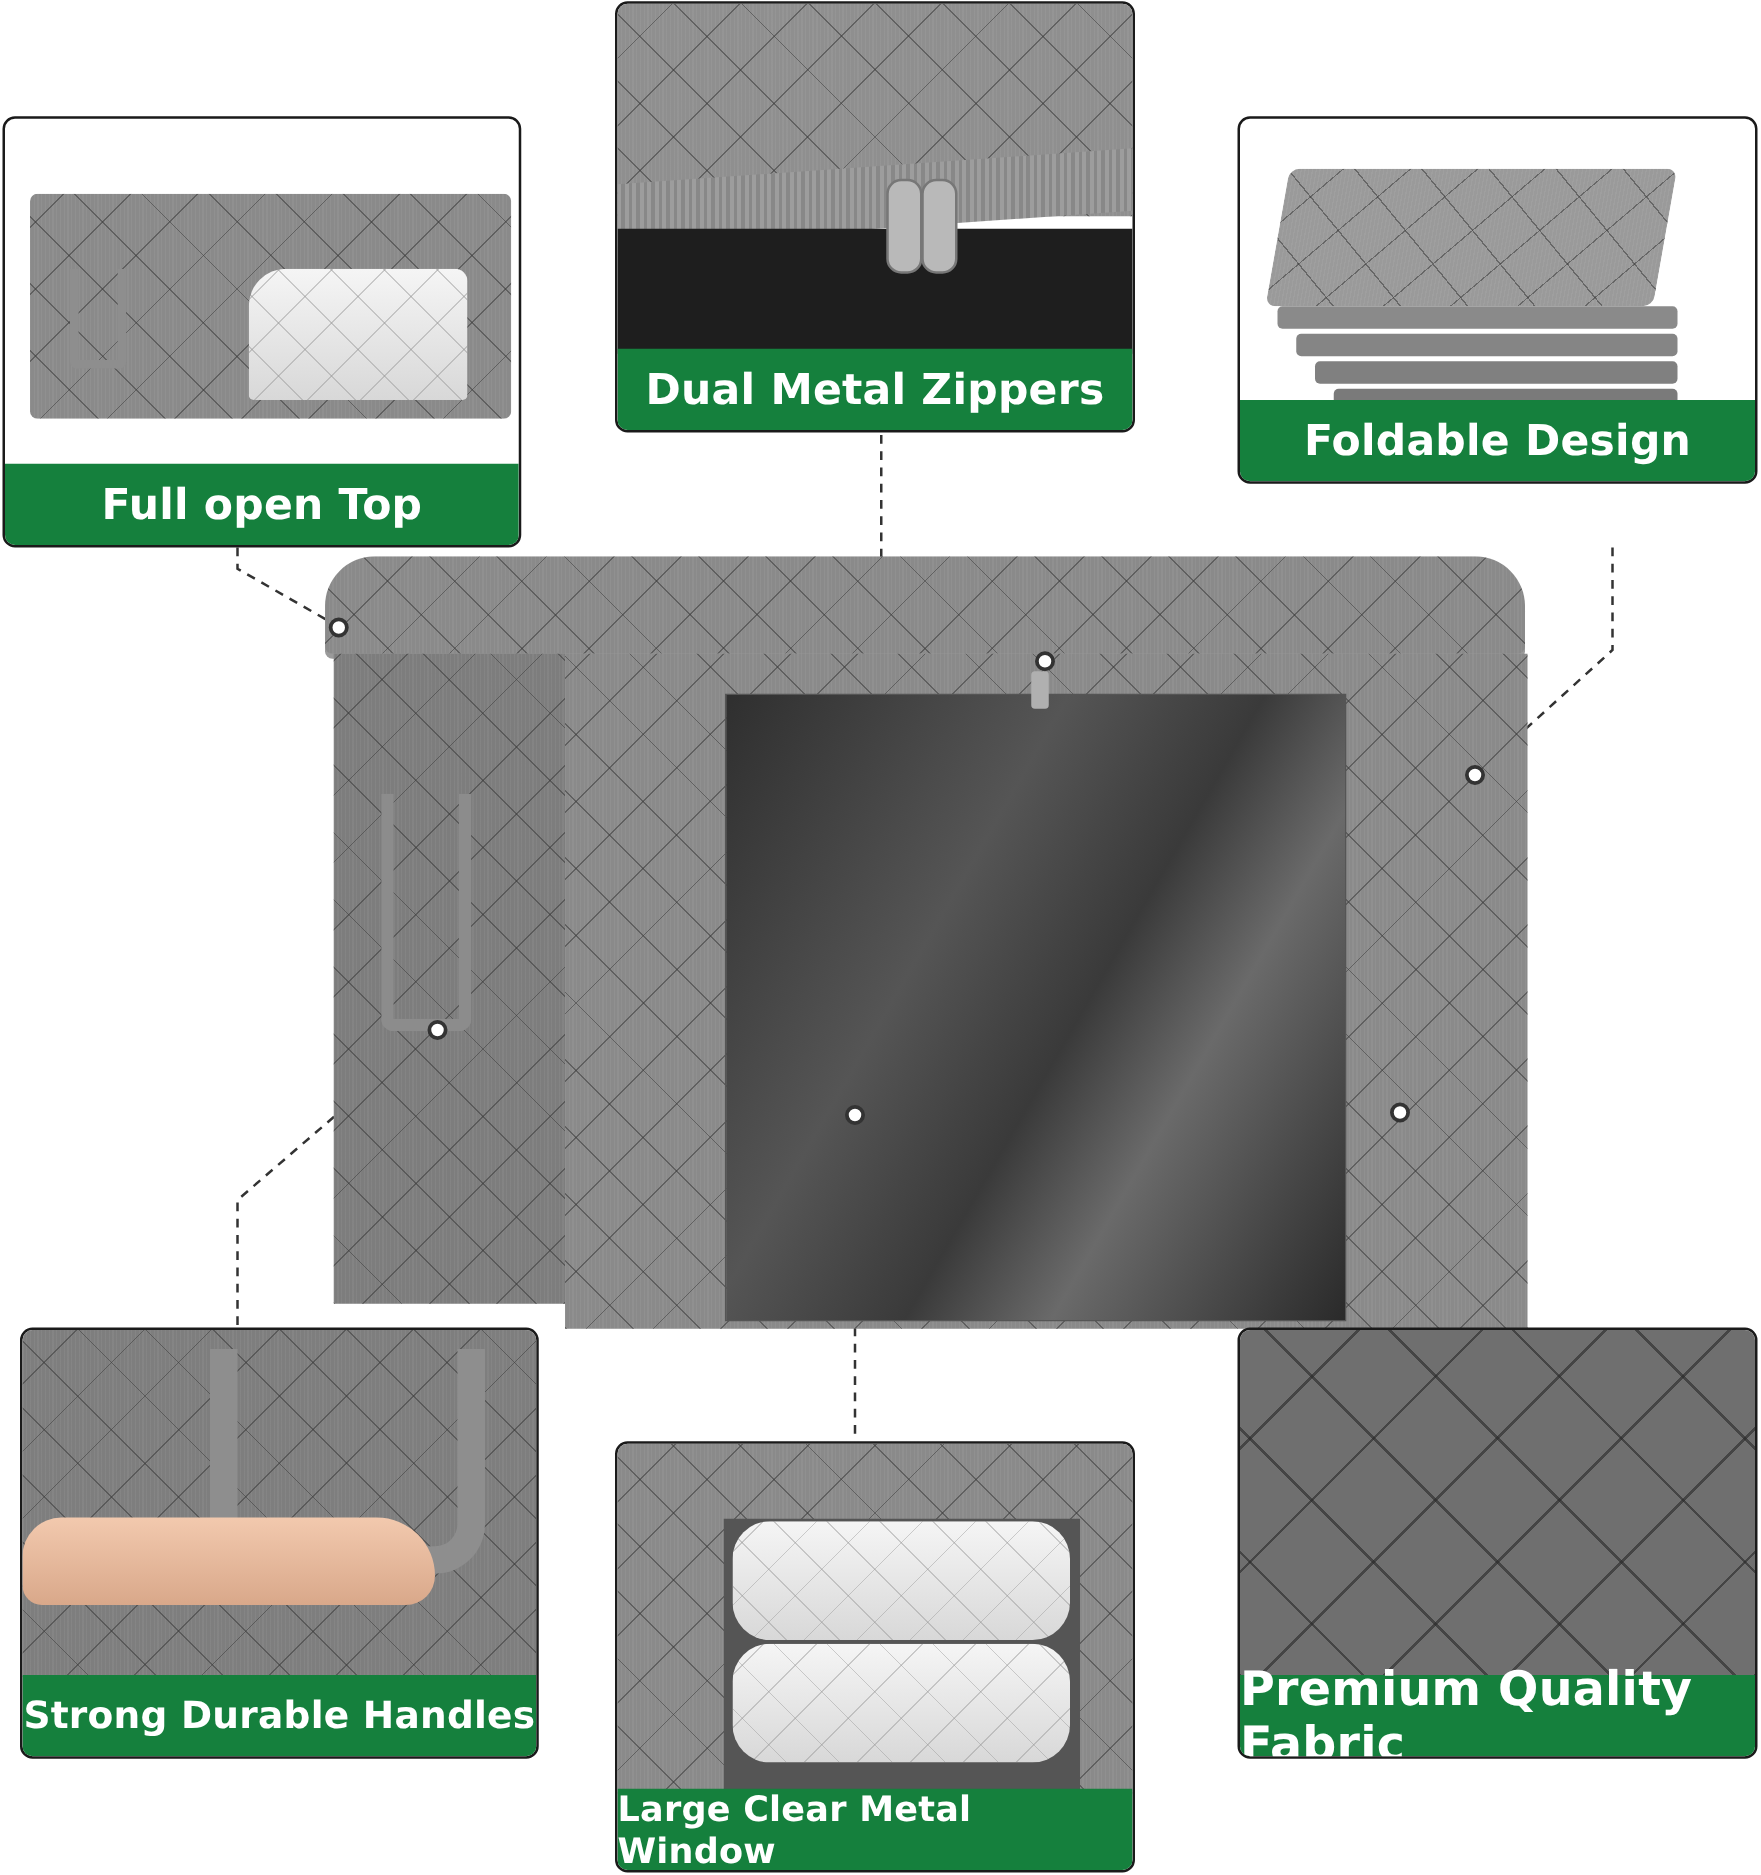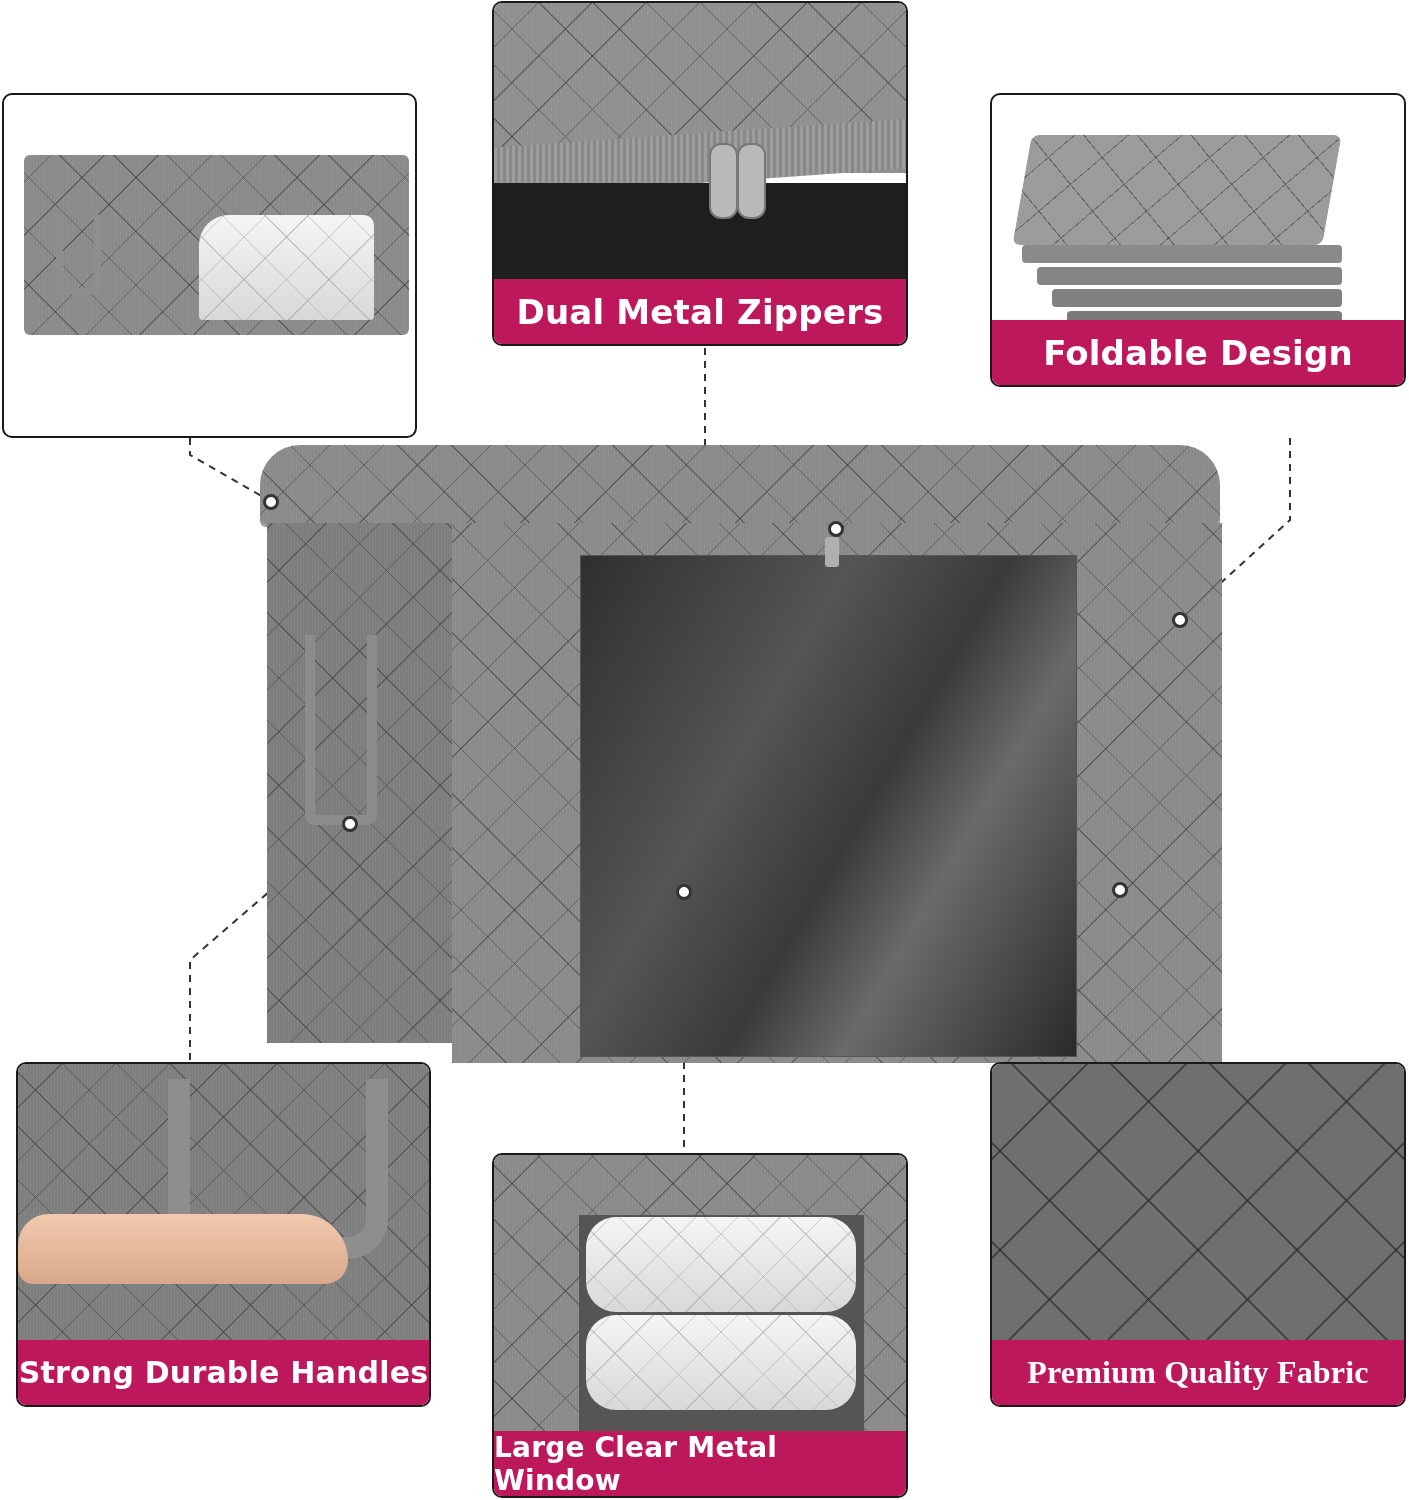--- a/index.html
+++ b/index.html
@@ -1,19 +1,19 @@
 <!DOCTYPE html>
 <html><head>
 <meta charset="utf-8">
 <style>
   html,body{margin:0;padding:0;background:#ffffff;}
   body{width:1409px;height:1500px;position:relative;overflow:hidden;font-family:"DejaVu Sans",sans-serif;}
   .panel{position:absolute;border:2px solid #1a1a1a;border-radius:10px;overflow:hidden;background:#ffffff;box-sizing:border-box;}
   .panel .art{position:absolute;left:0;top:0;right:0;}
-  .panel .caption{position:absolute;left:0;right:0;bottom:0;background:#be185d;color:#ffffff;font-weight:bold;display:flex;align-items:center;justify-content:center;letter-spacing:0.2px;}
+  .panel .caption{position:absolute;left:0;right:0;bottom:0;background:#15803d;color:#ffffff;font-weight:bold;display:flex;align-items:center;justify-content:center;letter-spacing:0.2px;}
   .fabric{background-color:#8a8a8a;
     background-image:
       repeating-linear-gradient(45deg, rgba(60,60,60,0.55) 0 1px, transparent 1px 38px),
       repeating-linear-gradient(-45deg, rgba(60,60,60,0.55) 0 1px, transparent 1px 38px),
       repeating-linear-gradient(90deg, rgba(255,255,255,0.05) 0 1px, transparent 1px 3px);}
   .fabric-dark{background-color:#6f6f6f;
     background-image:
       repeating-linear-gradient(45deg, rgba(40,40,40,0.6) 0 2px, transparent 2px 70px),
       repeating-linear-gradient(-45deg, rgba(40,40,40,0.6) 0 2px, transparent 2px 70px);}
   .pillow{background:linear-gradient(180deg,#f4f4f4,#dcdcdc);
@@ -53,20 +53,23 @@
 <div class="dot" style="left:342px;top:816px;"></div>
 <div class="dot" style="left:676px;top:884px;"></div>
 <div class="dot" style="left:1112px;top:882px;"></div>
 
 <div class="panel" style="left:2px;top:93px;width:415px;height:345px;">
   <div class="art" style="height:278px;">
     <div class="fabric" style="position:absolute;left:20px;top:60px;width:385px;height:180px;border-radius:6px;"></div>
     <div class="pillow" style="position:absolute;left:195px;top:120px;width:175px;height:105px;border-radius:30px 10px 4px 4px;"></div>
     <div style="position:absolute;left:52px;top:120px;width:45px;height:80px;border:7px solid #8e8e8e;border-top:none;border-radius:0 0 6px 6px;box-sizing:border-box;"></div>
   </div>
+  <div class="caption" style="height:65px;font-size:34px;">
+    <span>Full open Top</span>
+  </div>
 </div>
 
 <div class="panel" style="left:492px;top:1px;width:416px;height:345px;">
   <div class="art" style="height:280px;">
     <div class="fabric" style="position:absolute;left:0;top:0;width:100%;height:170px;background-color:#8f8f8f;"></div>
     <div style="position:absolute;left:0;top:130px;width:100%;height:50px;background:repeating-linear-gradient(90deg,#9d9d9d 0 3px,#888 3px 6px);transform:skewY(-4deg);"></div>
     <div style="position:absolute;left:0;top:180px;width:100%;height:100px;background:#1e1e1e;"></div>
     <div style="position:absolute;left:215px;top:140px;width:25px;height:72px;background:#b9b9b9;border-radius:12px;border:2px solid #777;"></div>
     <div style="position:absolute;left:243px;top:140px;width:25px;height:72px;background:#b9b9b9;border-radius:12px;border:2px solid #777;"></div>
   </div>
@@ -104,16 +107,16 @@
     <div class="pillow" style="position:absolute;left:92px;top:62px;width:270px;height:95px;border-radius:30px;"></div>
     <div class="pillow" style="position:absolute;left:92px;top:160px;width:270px;height:95px;border-radius:30px;"></div>
   </div>
   <div class="caption" style="height:65px;font-size:28px;">
     <span>Large Clear Metal Window</span>
   </div>
 </div>
 
 <div class="panel" style="left:990px;top:1062px;width:416px;height:345px;">
   <div class="art fabric-dark" style="height:278px;"></div>
-  <div class="caption" style="height:65px;font-size:32px;font-family:Liberation Serif, serif;">
+  <div class="caption" style="height:65px;font-size:38px;">
     <span>Premium Quality Fabric</span>
   </div>
 </div>
 
 </body></html>

